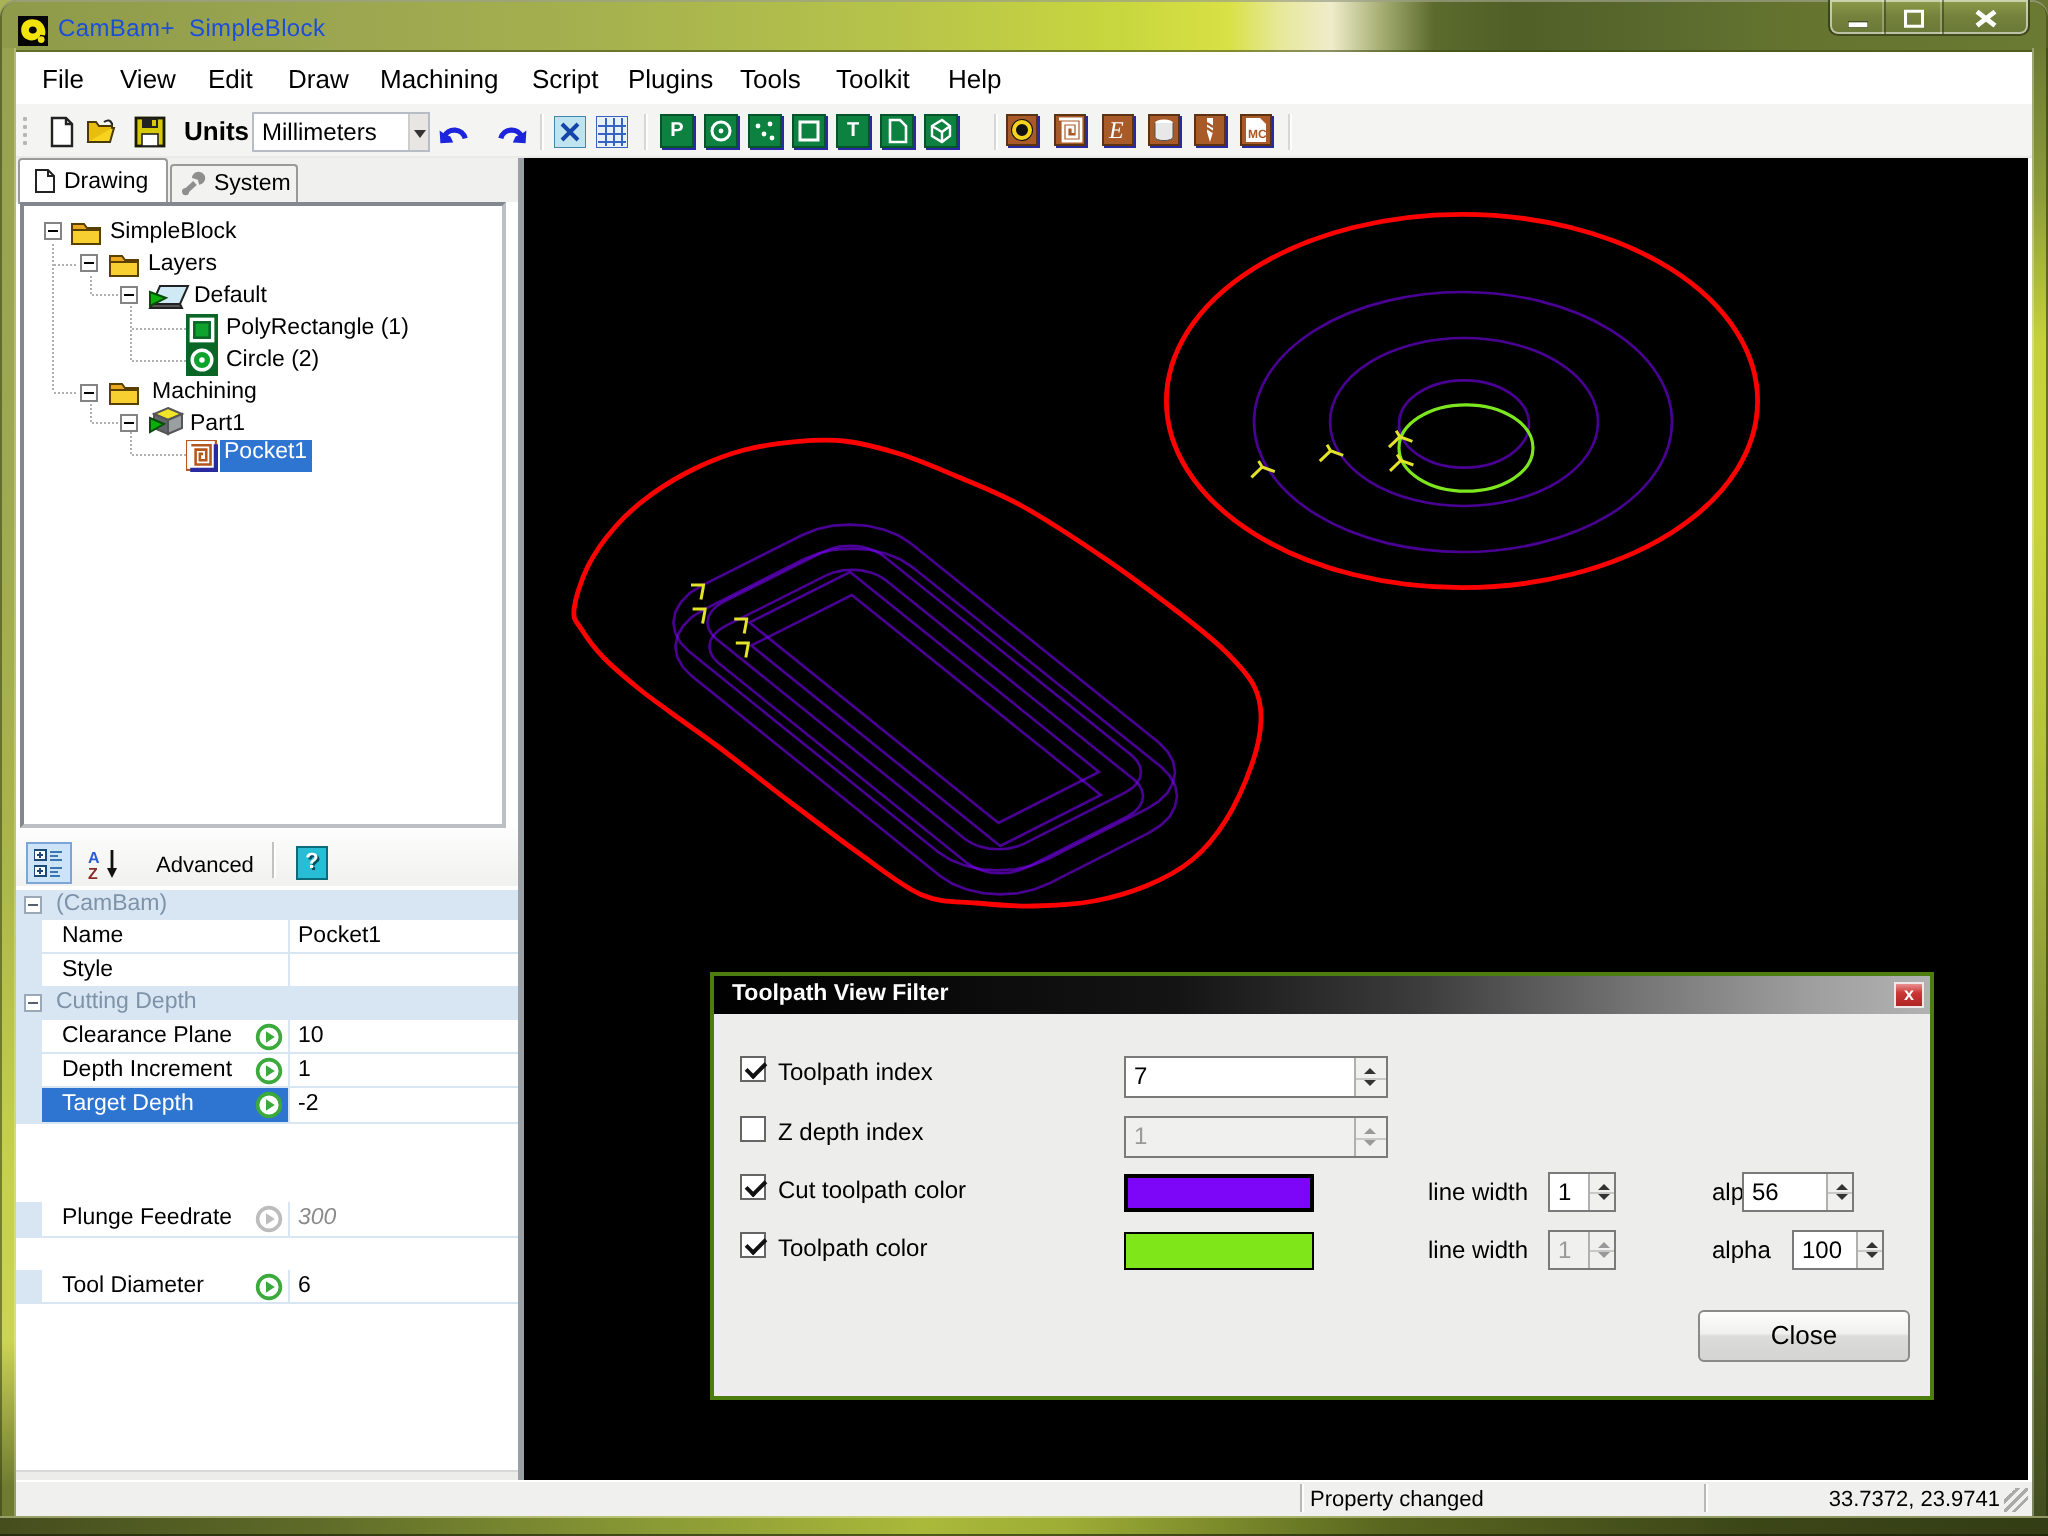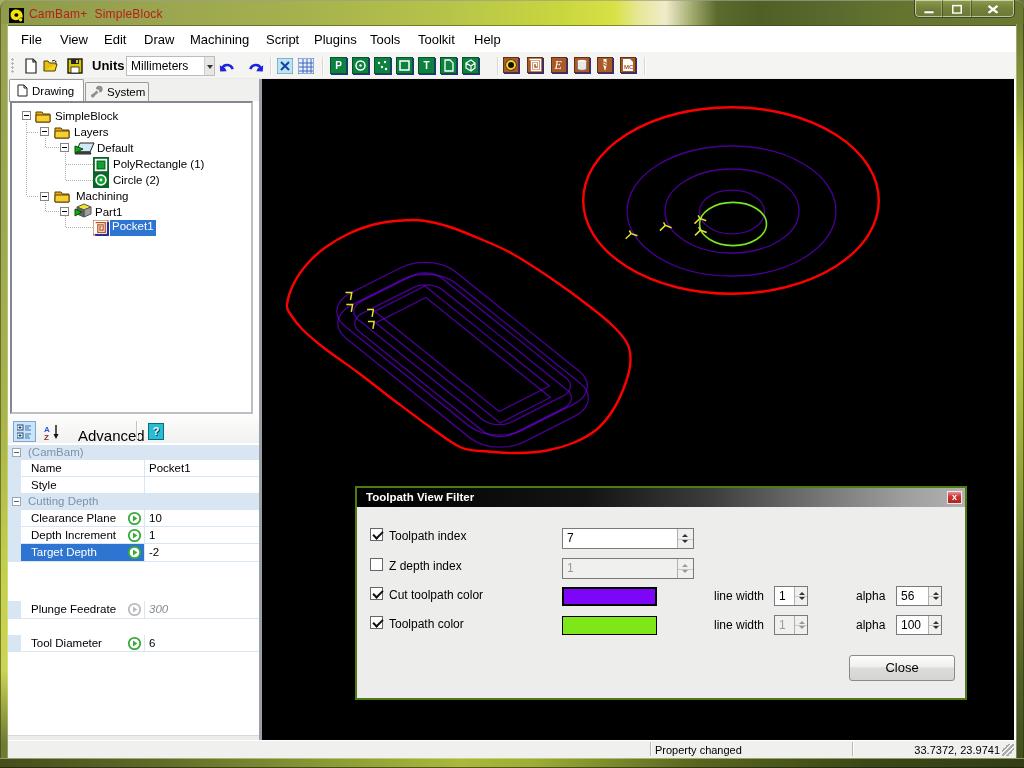--- a/index.html
+++ b/index.html
@@ -19,21 +19,21 @@
 #fright { left:1016px; top:24px; width:8px; height:734px;
   background:linear-gradient(180deg,#6c7b33 0%,#8d9c3a 10%,#c5d23c 20%,#c8d43a 32%,#b3c13e 48%,#8e9c38 64%,#64712c 80%,#4d5a22 92%,#424e1e 100%);
   box-shadow:inset -1px 0 0 rgba(40,48,12,.6), inset 1px 0 0 rgba(255,255,255,.3);
 }
 #fbottom { left:0; top:758px; width:1024px; height:10px;
   background:linear-gradient(90deg,#454d1d 0%,#5d6a28 15%,#8a9a35 32%,#aab93a 45%,#9dad35 52%,#57651f 68%,#3c4718 85%,#333d15 100%);
   box-shadow:inset 0 -1px 0 rgba(20,25,5,.6), inset 0 1px 0 rgba(235,240,180,.5);
 }
 
 #logo { left:9px; top:8px; width:15px; height:15px; }
-#title { left:29px; top:7px; font-size:12px; font-weight:400; color:#b91c1c; letter-spacing:.2px; }
+#title { left:29px; top:7px; font-size:12px; font-weight:400; color:#1d4ed8; letter-spacing:.2px; }
 #winbtns { left:914px; top:0; width:101px; height:18px; display:flex;
   background:linear-gradient(180deg,#8d9c4a,#73813c 50%,#6b7938);
   border:1px solid rgba(40,48,14,.75); border-top:none; border-radius:0 0 5px 5px;
   box-shadow:inset 0 0 0 1px rgba(255,255,255,.55);
 }
 #winbtns .wb { flex:1; position:relative; border-right:1px solid rgba(40,50,15,.5); box-shadow:inset -1px 0 0 rgba(255,255,255,.25); }
 #winbtns .wb:last-child { border-right:none; box-shadow:none; flex:1.55; }
 .wb svg { position:absolute; left:50%; top:50%; transform:translate(-50%,-46%); }
 
 #client { left:8px; top:26px; width:1008px; height:732px; background:#fff; }
@@ -329,21 +329,21 @@
       <rect x="0" y="9" width="6" height="5" fill="#fff" stroke="#1a4a7a"></rect>
       <path d="M1.5 11.5 h3 M3 10 v3" stroke="#1a4a7a"></path>
       <path d="M8 2h6M8 4h4M8 6h6M8 10h6M8 12h4M8 14h5" stroke="#3a78b4"></path>
     </svg>
 <svg class="abs" style="left:44px;top:424px;width:17px;height:16px" viewBox="0 0 17 16">
       <text x="0" y="7.5" font-size="8" font-weight="bold" fill="#2a5ad4" font-family="Liberation Sans">A</text>
       <text x="0" y="15.5" font-size="8" font-weight="bold" fill="#8a2a2a" font-family="Liberation Sans">Z</text>
       <path d="M12 1 v11" stroke="#111" stroke-width="1.4"></path>
       <path d="M9.5 10 h5 L12 15 z" fill="#111"></path>
     </svg>
-<div class="abs" style="left:78px;top:427px;font-size:15px">Advanced</div>
+<div class="abs" style="left:78px;top:427px;font-size:11px">Advanced</div>
 <div class="abs" style="left:136px;top:421px;width:1px;height:18px;background:#c4c2be;box-shadow:1px 0 0 #fff"></div>
 <div class="abs" style="left:148px;top:423px;width:16px;height:17px;background:#27bdd4;border:1px solid #0d6a7a;color:#fff;font-weight:700;font-size:11px;text-align:center;line-height:15px;text-shadow:1px 1px 0 #0a4a55">?</div>
 
 <div id="propgrid" class="abs">
  <div class="prow pcat" style="top:2px;height:15px">
         <div class="pebox"></div>
         <div style="position:absolute;left:20px;top:1px">(CamBam)</div>
       </div>
  <div class="prow" style="top:17px;height:17px">
         <div class="pgut"></div>
@@ -473,21 +473,21 @@
  <div class="dlbl" style="left:32px;top:100px">Cut toolpath color</div>
  <div id="swpurple" style="left:205px;top:99px;width:95px;height:19px"></div>
  <div class="dlbl" style="left:357px;top:101px">line width</div>
  <div class="spin" style="left:417px;top:98px;width:34px;height:20px">
         <span class="tx">1</span>
         <span class="ud" style="width:13px">
           <i></i>
         </span>
       </div>
  <div class="dlbl" style="left:499px;top:101px">alpha</div>
- <div class="spin" style="left:539px;top:98px;width:46px;height:20px">
+ <div class="spin" style="left:514px;top:98px;width:56px;height:20px">
         <span class="tx">56</span>
         <span class="ud" style="width:13px">
           <i></i>
         </span>
       </div>
  <div class="cb ck" style="left:13px;top:128px"></div>
  <div class="dlbl" style="left:32px;top:129px">Toolpath color</div>
  <div id="swgreen" style="left:205px;top:128px;width:95px;height:19px"></div>
  <div class="dlbl" style="left:357px;top:130px">line width</div>
  <div class="spin dis" style="left:417px;top:127px;width:34px;height:20px">

